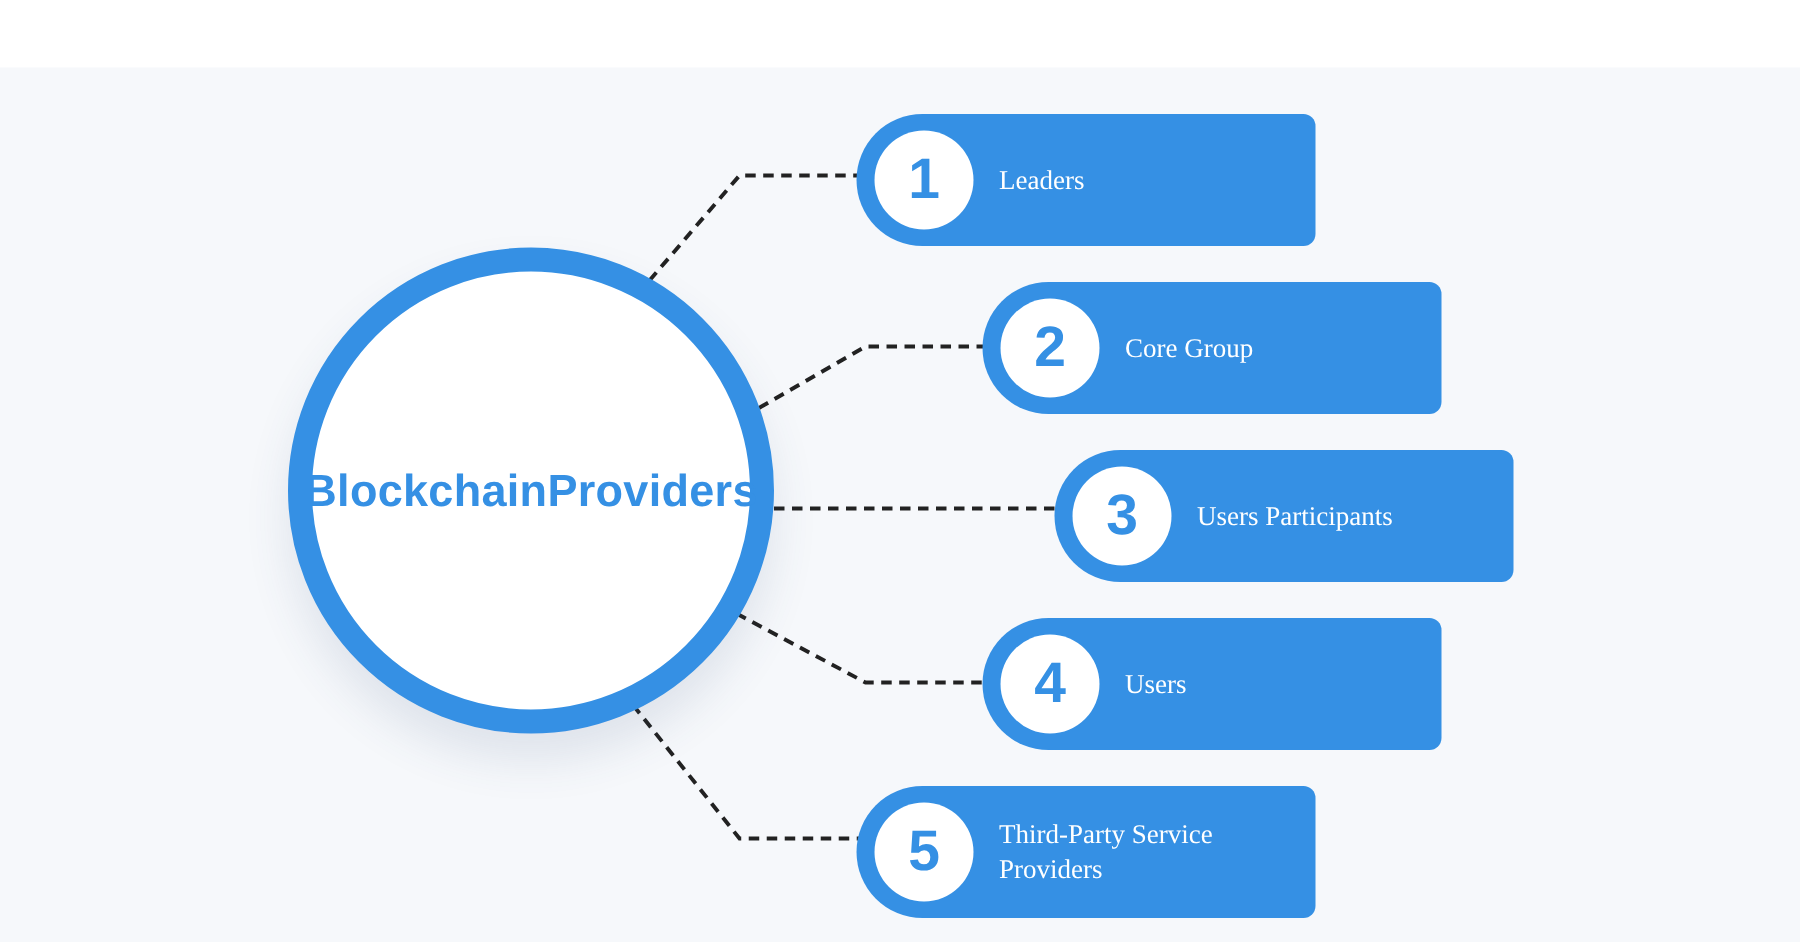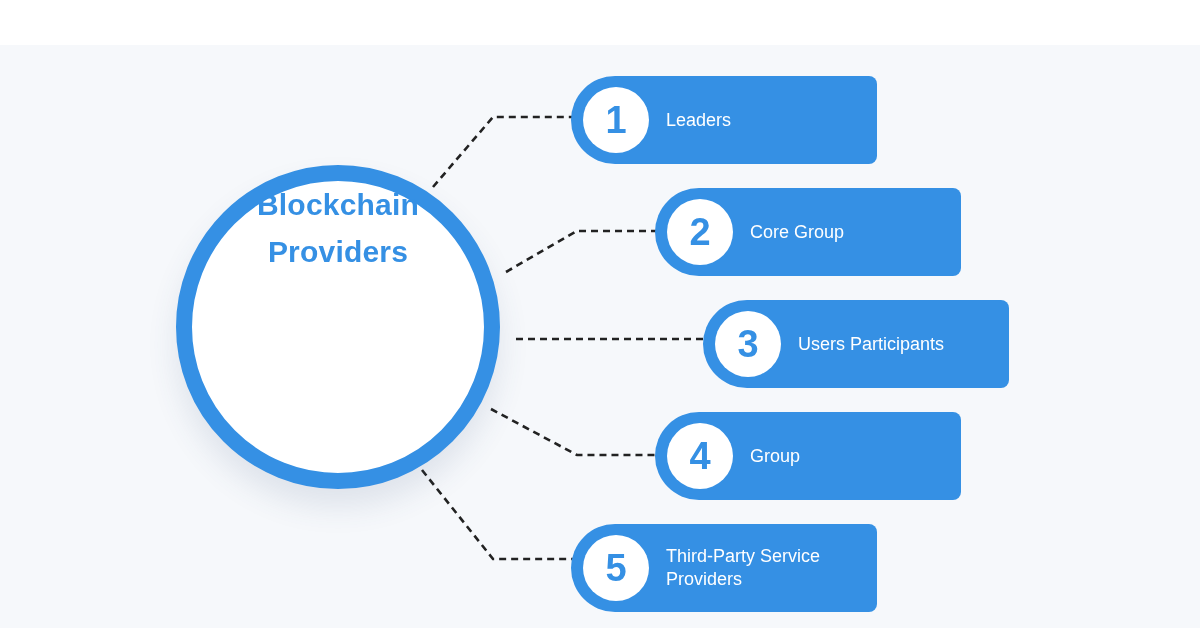--- a/index.html
+++ b/index.html
@@ -7,41 +7,41 @@
     width: 1200px; height: 628px; position: relative; overflow: hidden;
     background: #ffffff;
     font-family: "Liberation Sans", "DejaVu Sans", sans-serif;
   }
   .canvas {
     position: absolute; left: 0; top: 45px; width: 1200px; height: 583px;
     background: #f6f8fb;
   }
   svg.connectors { position: absolute; left: 0; top: 0; width: 1200px; height: 628px; }
   .hub {
-    position: absolute; left: 176px; top: 165px; width: 292px; height: 292px;
+    position: absolute; left: 192px; top: 165px; width: 292px; height: 292px;
     border: 16px solid #3590e4; border-radius: 50%; background: #ffffff;
     box-shadow: 0 18px 30px rgba(60, 80, 120, 0.12);
-    display: flex; flex-direction: column; align-items: center; 
+    display: flex; flex-direction: row; align-items: center; justify-content: center;
   }
   .hub-title {
     color: #3590e4; font-weight: bold; font-size: 30px; line-height: 47px; text-align: center;
     letter-spacing: 0.2px;
   }
   .node {
     position: absolute; width: 306px; height: 88px; background: #3590e4;
     border-radius: 44px 8px 8px 44px;
     display: flex; align-items: center;
   }
   .badge {
     width: 66px; height: 66px; margin-left: 12px; border-radius: 50%; background: #ffffff;
     display: flex; align-items: center; justify-content: center;
     color: #3590e4; font-weight: bold; font-size: 38px; flex: none;
   }
   .node-label {
-    color: #ffffff; font-size: 18px; line-height: 23px; margin-left: 17px;
+    color: #ffffff; font-size: 18px; line-height: 23px; margin-left: 17px; font-family: Liberation Serif, serif;
   }
   #node-1 { left: 571px; top: 76px; }
   #node-2 { left: 655px; top: 188px; }
   #node-3 { left: 703px; top: 300px; }
   #node-4 { left: 655px; top: 412px; }
   #node-5 { left: 571px; top: 524px; }
   #node-2 .node-label { }
 </style>
 </head>
 <body>
@@ -73,19 +73,19 @@
   <div class="node-label">Core Group</div>
 </div>
 
 <div class="node" id="node-3">
   <div class="badge">3</div>
   <div class="node-label">Users Participants</div>
 </div>
 
 <div class="node" id="node-4">
   <div class="badge">4</div>
-  <div class="node-label">Group</div>
+  <div class="node-label">Users</div>
 </div>
 
 <div class="node" id="node-5">
   <div class="badge">5</div>
   <div class="node-label" style="width:190px;">Third-Party Service Providers</div>
 </div>
 
 </body></html>

